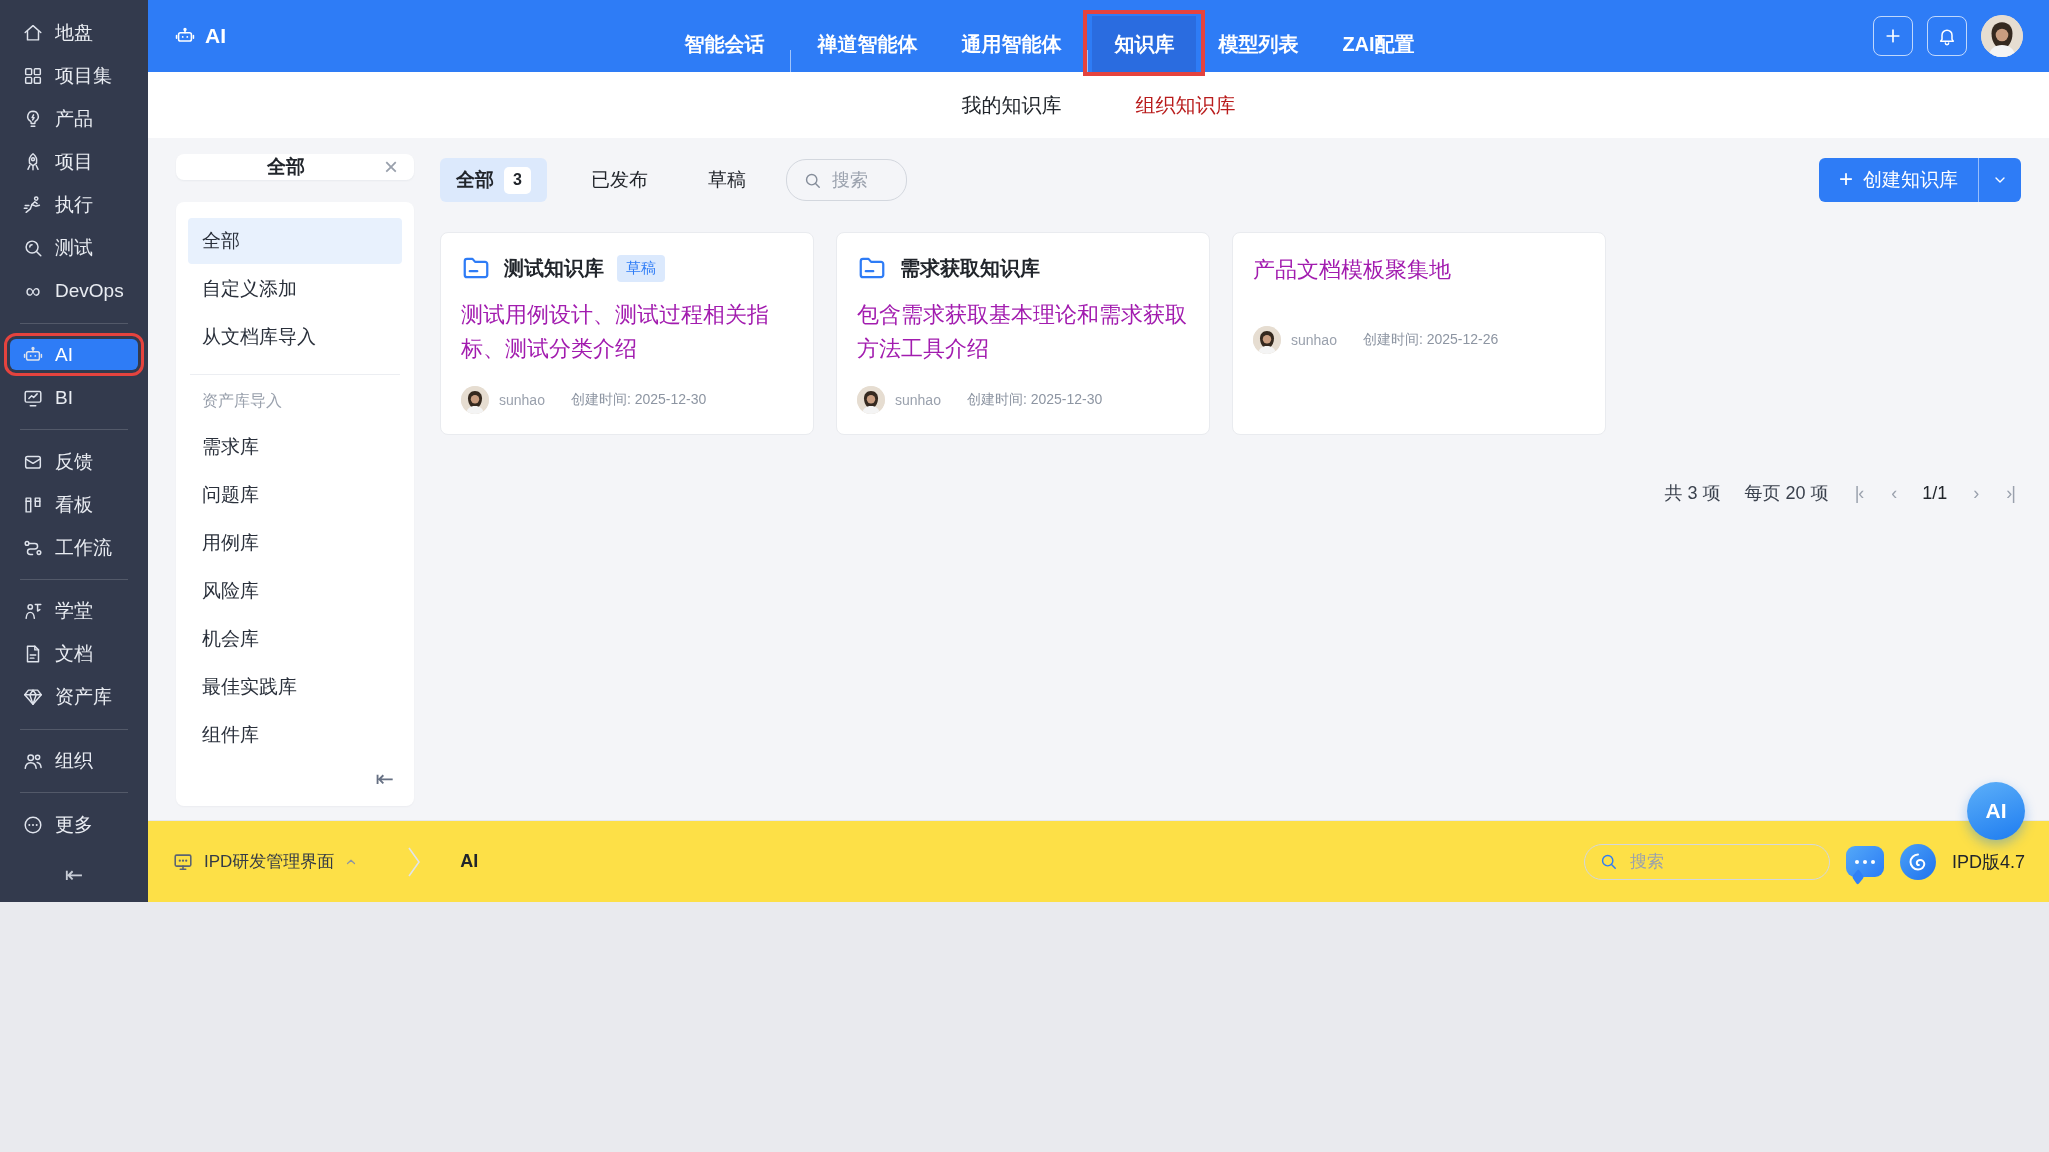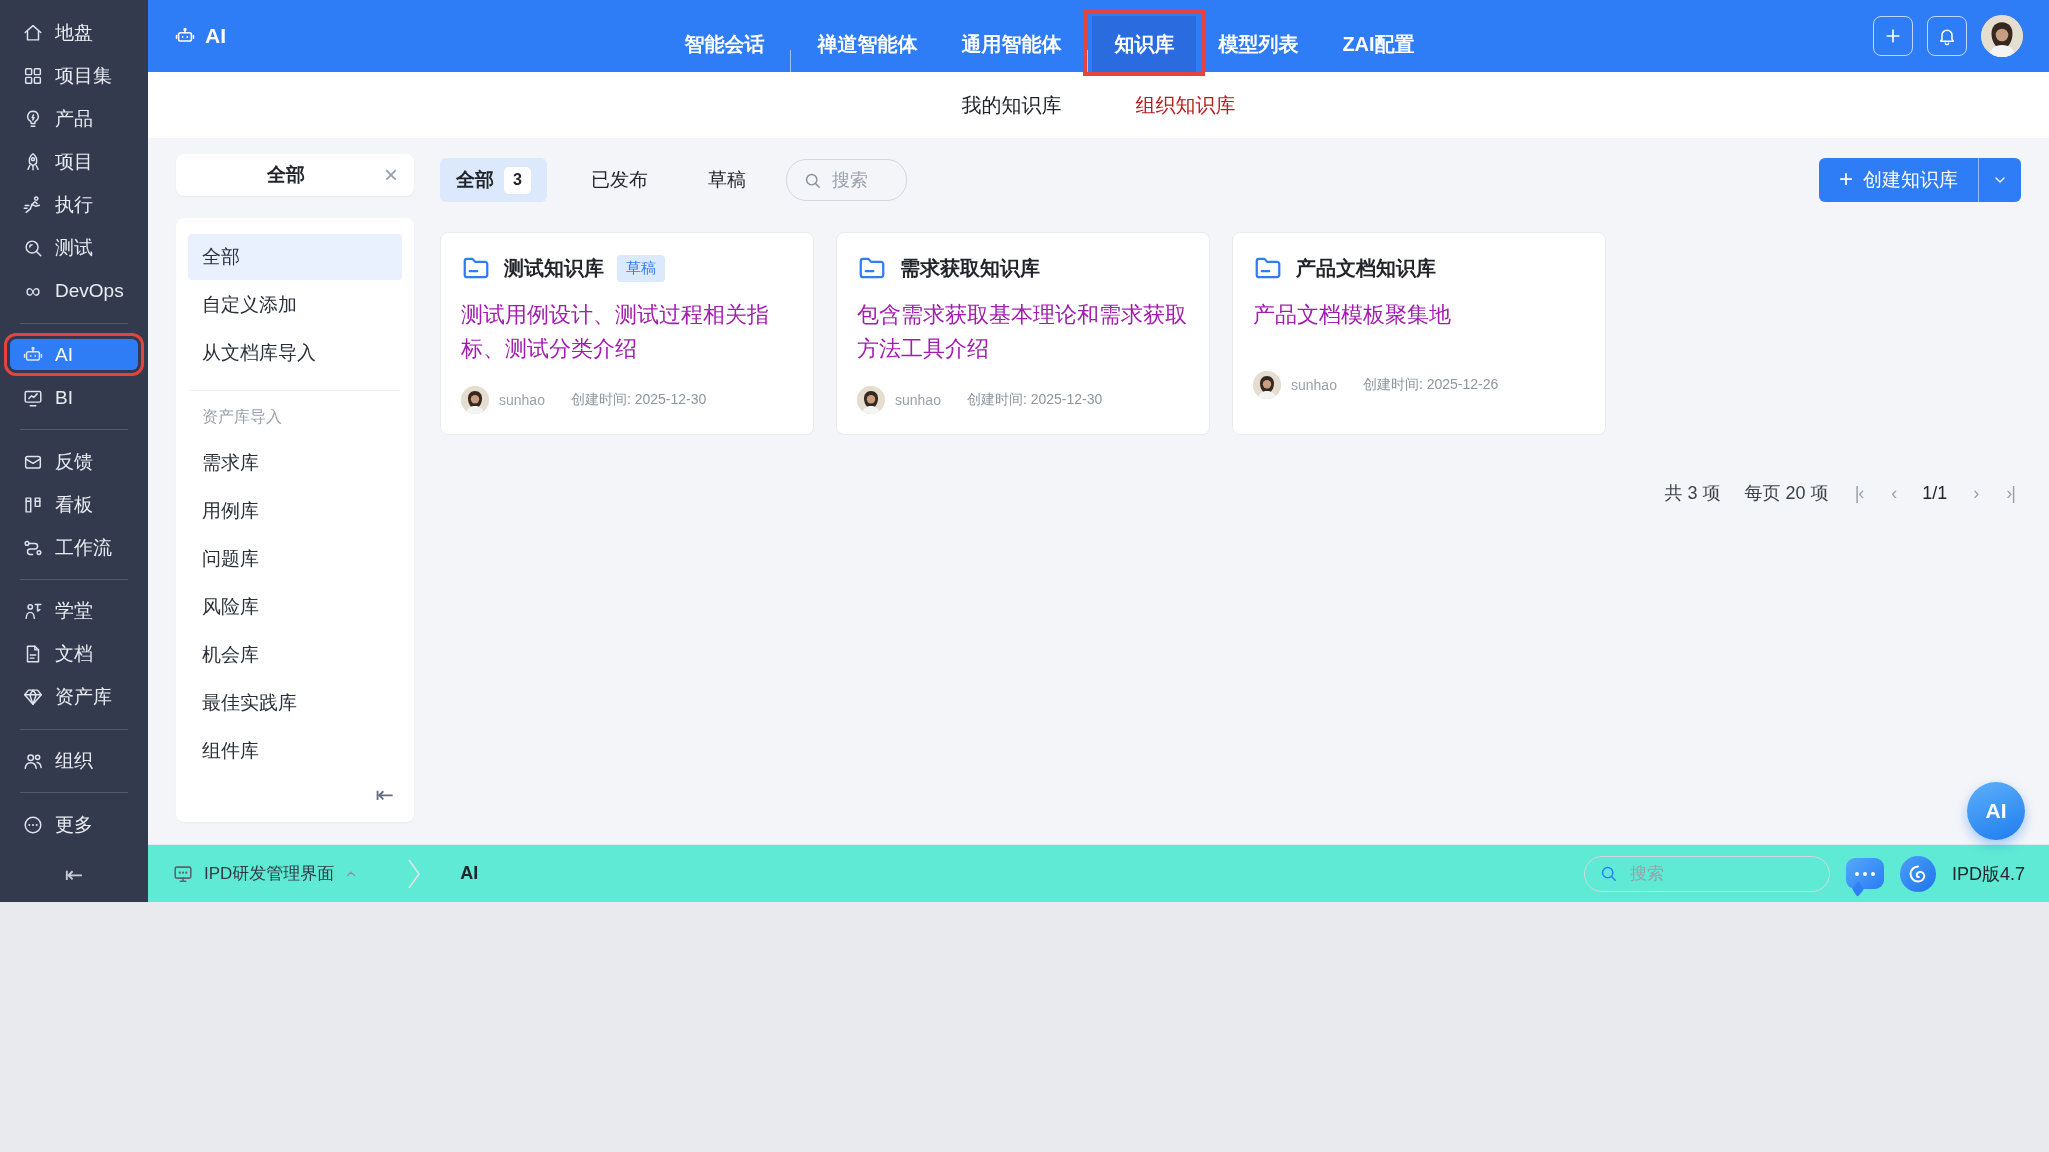--- a/index.html
+++ b/index.html
@@ -100,22 +100,22 @@
   .card-meta{display:flex;align-items:center;color:#9aa1ad;font-size:14px;}
   .meta-avatar{width:28px;height:28px;border-radius:50%;overflow:hidden;margin-right:10px;flex:none;background:#e8e0d6;}
   .meta-created{margin-left:26px;color:#8d95a2;}
 
   .pagination{display:flex;justify-content:flex-end;align-items:center;gap:24px;margin-top:46px;
               font-size:18px;color:#3a414d;flex:none;padding-right:4px;}
   .page-btn{color:#9aa1ad;font-size:18px;cursor:pointer;letter-spacing:-1px;padding:0 2px;}
   .page-num{color:#21252b;}
 
   
-  .bottombar{height:49px;background:#5eead4;border-top:1px solid #e6e8ec;display:flex;align-items:center;
-             padding:4px 24px;flex:none;gap:12px;}
+  .bottombar{height:49px;background:#fde047;border-top:1px solid #e6e8ec;display:flex;align-items:center;
+             padding:16px 24px;flex:none;gap:12px;}
   .bb-left{display:flex;align-items:center;gap:10px;}
   .bb-left .icon{width:22px;height:22px;color:#5b6472;}
   .bb-workspace{font-size:17px;color:#333a46;cursor:pointer;}
   .bb-caret{color:#8d95a2;}
   .bb-caret svg{width:14px;height:14px;}
   .bb-sep{margin:0 26px 0 36px;color:#e1e4e9;}
   .bb-sep svg{width:16px;height:34px;}
   .bb-current{font-size:18px;font-weight:bold;color:#21252b;}
   .bb-right{margin-left:auto;display:flex;align-items:center;gap:16px;}
   .bb-search{display:flex;align-items:center;gap:10px;height:36px;width:246px;padding:0 14px;
@@ -446,25 +446,25 @@
             </div>
 
           <div class="filter-divider"></div>
           <div class="filter-group-label">资产库导入</div>
 
             <div class="filter-item">
               <span>需求库</span>
             </div>
 
             <div class="filter-item">
+              <span>问题库</span>
+            </div>
+
+            <div class="filter-item">
               <span>用例库</span>
-            </div>
-
-            <div class="filter-item">
-              <span>问题库</span>
             </div>
 
             <div class="filter-item">
               <span>风险库</span>
             </div>
 
             <div class="filter-item">
               <span>机会库</span>
             </div>
 
@@ -571,30 +571,20 @@
                     <circle cx="20" cy="19" r="6" fill="#c99d80"></circle>
                     <path d="M7 40c1-8 6.5-11.5 13-11.5S32 32 33 40z" fill="#f4f4f4"></path>
                   </svg>
                 </span>
                 <span class="meta-owner">sunhao</span>
                 <span class="meta-created">创建时间: 2025-12-30</span>
               </div>
             </div>
 
             <div class="card">
-              <div class="card-head">
-                <span class="icon">
-                  <svg viewBox="0 0 24 24" fill="none" stroke="#2e7cf6" stroke-width="1.8" stroke-linecap="round" stroke-linejoin="round">
-                    <path d="M3 6.5A1.8 1.8 0 0 1 4.8 4.7h4.4l2.1 2.4h7.9A1.8 1.8 0 0 1 21 8.9v8.6a1.8 1.8 0 0 1-1.8 1.8H4.8A1.8 1.8 0 0 1 3 17.5z"></path>
-                    <path d="M7 14.5h6"></path>
-                  </svg>
-                </span>
-                <span class="card-title">产品文档知识库</span>
-
-              </div>
               <div class="card-desc">产品文档模板聚集地</div>
               <div class="card-meta">
                 <span class="meta-avatar">
                   <svg viewBox="0 0 40 40">
                     <circle cx="20" cy="20" r="20" fill="#e6ddd1"></circle>
                     <path d="M20 7c-6.5 0-10 5-10 10.5C10 25 14 32 20 32s10-7 10-14.5C30 12 26.5 7 20 7z" fill="#35291f"></path>
                     <circle cx="20" cy="19" r="6" fill="#c99d80"></circle>
                     <path d="M7 40c1-8 6.5-11.5 13-11.5S32 32 33 40z" fill="#f4f4f4"></path>
                   </svg>
                 </span>

